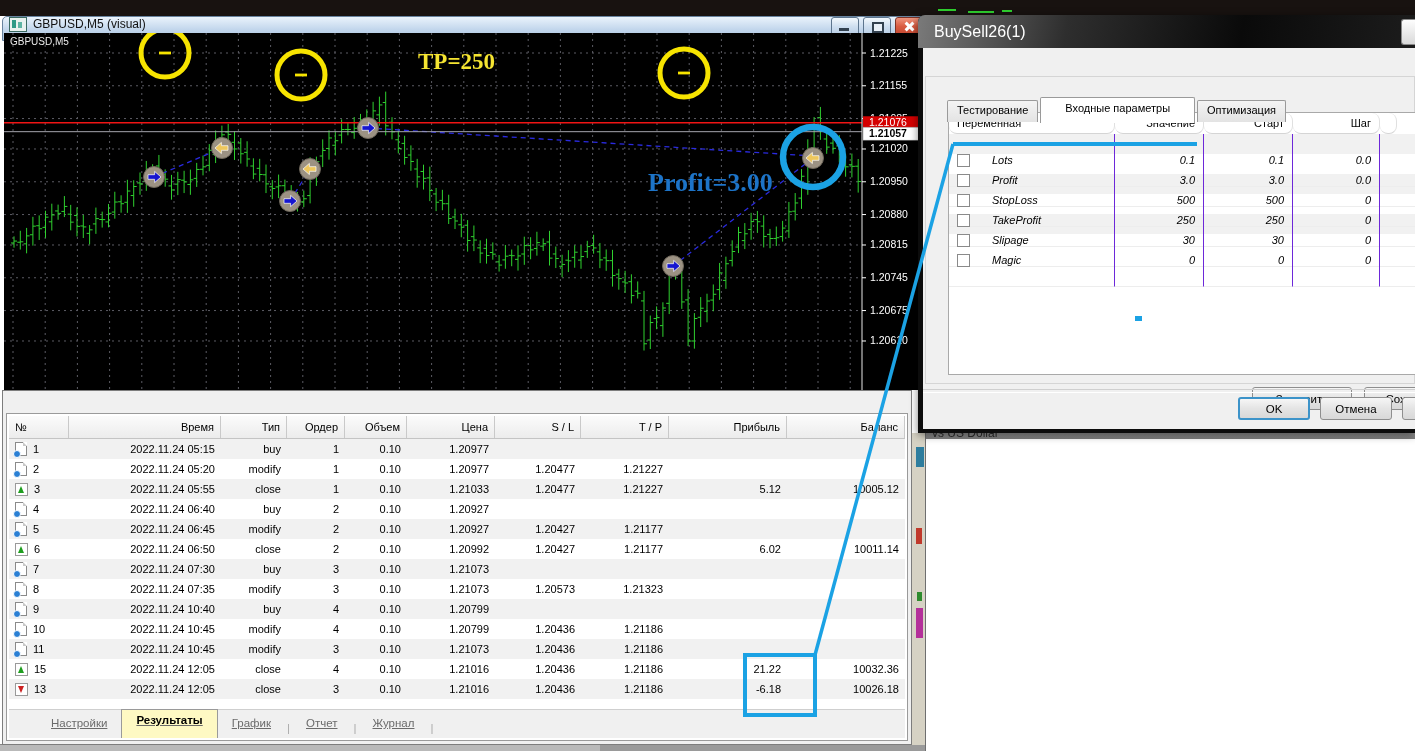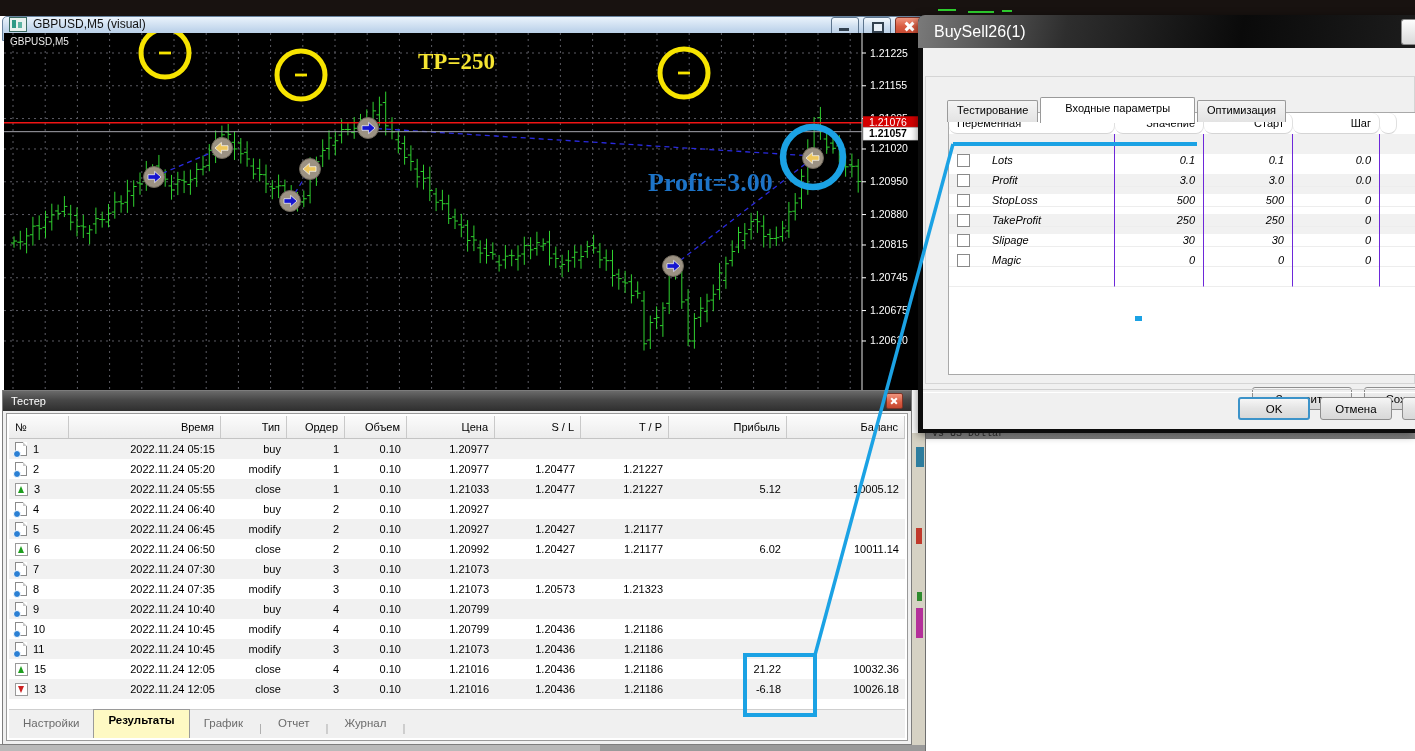--- a/index.html
+++ b/index.html
@@ -7,21 +7,21 @@
          font-family:"Liberation Sans","DejaVu Sans",sans-serif;font-size:11px;color:#000;}
   
   .top-dark{position:absolute;left:0;top:0;width:1415px;height:16px;background:#181210;z-index:1;}
   .top-dark .gdash{position:absolute;height:2px;background:#2fd12f;}
   .statusbar{position:absolute;left:0;top:744px;width:930px;height:7px;background:#b9b9b9;border-top:1px solid #878787;z-index:2;}
   .statusbar .seg{position:absolute;left:600px;top:0;width:330px;height:7px;background:#9a9a9a;}
   .sliver{position:absolute;left:912px;top:433px;width:13px;height:312px;background:#d6d2c4;z-index:3;}
   .sliver .b{position:absolute;}
   .white-win{position:absolute;left:925px;top:428px;width:490px;height:323px;background:#fff;border-left:1px solid #6f6f6f;z-index:4;}
   .white-strip{position:absolute;left:0;top:0;width:100%;height:11px;background:linear-gradient(#a8a8a8,#7e7e7e);
-               color:#2e2e2e;font-size:10px;line-height:11px;padding-left:6px;box-sizing:border-box;overflow:hidden;font-family:Liberation Mono, monospace;}
+               color:#2e2e2e;font-size:12px;line-height:11px;padding-left:6px;box-sizing:border-box;overflow:hidden;}
   
   .chart-win{position:absolute;left:2px;top:8px;width:928px;height:382px;z-index:10;
              border:1px solid #5e7globalthis;}
   .cw-title{position:absolute;left:0;top:0;width:100%;height:25px;box-sizing:border-box;
             background:linear-gradient(#eaf3fc,#c2d6ec 55%,#aac5e1);border:1px solid #68839f;
             border-radius:5px 5px 0 0;display:flex;align-items:flex-start;padding:0 6px;gap:6px;margin-top:8px;}
   .cw-title .txt{font-size:12px;color:#111;}
   .cw-icon{width:16px;height:13px;background:#e9f2ef;border:1px solid #3a6a62;position:relative;}
   .cw-icon::before{content:"";position:absolute;left:2px;top:2px;width:4px;height:8px;background:#2e9a86;}
   .cw-icon::after{content:"";position:absolute;left:8px;top:4px;width:4px;height:6px;background:#5fb5a5;}
@@ -60,21 +60,21 @@
   .icon-doc{width:10px;height:12px;border:1px solid #8a8a8a;background:#fff;position:relative;flex:0 0 auto;}
   .icon-doc::before{content:"";position:absolute;right:-1px;top:-1px;border-left:4px solid #c9c9c9;border-top:4px solid #fff;}
   .icon-doc::after{content:"";position:absolute;left:-3px;bottom:-3px;width:6px;height:6px;border-radius:50%;
                    background:#2a7fd4;border:1px solid #fff;}
   .icon-box{width:11px;height:11px;border:1px solid #9a9a9a;background:#fff;position:relative;flex:0 0 auto;}
   .icon-box.up::after{content:"";position:absolute;left:2px;top:2px;border-left:3px solid transparent;
                       border-right:3px solid transparent;border-bottom:7px solid #1f9e1f;}
   .icon-box.down::after{content:"";position:absolute;left:2px;top:2px;border-left:3px solid transparent;
                       border-right:3px solid transparent;border-top:7px solid #cc2222;}
   .t-tabs{position:absolute;left:2px;right:2px;bottom:2px;height:28px;background:#f0f0f0;border-top:1px solid #cfcfcf;
-          display:flex;align-items:flex-end;font-size:11.5px;color:#6b6b6b;}
+          display:flex;align-items:flex-end;padding-left:28px;font-size:11.5px;color:#6b6b6b;text-decoration:underline;}
   .ttab{padding:4px 14px;height:17px;}
   .ttab.active{background:#fef9c3;border:1px solid #9a9a9a;border-bottom:none;font-weight:bold;color:#000;height:20px;}
   .tpipe{color:#aaa;padding:4px 2px;}
   
   .dialog{position:absolute;left:918px;top:15px;width:497px;height:418px;z-index:40;
           border-radius:7px 0 0 0;background:#0c0c0c;box-shadow:0 2px 8px rgba(0,0,0,.5);}
   .d-title{position:absolute;left:0;top:0;width:100%;height:33px;border-radius:7px 0 0 0;box-sizing:border-box;
            background:linear-gradient(100deg,#7a7a7a,#2e2e2e 30%,#0a0a0a 65%,#1c1c1c);
            color:#fff;font-size:16px;display:flex;align-items:center;padding:0 16px;}
   .d-btn-part{position:absolute;right:0;top:4px;width:13px;height:24px;background:linear-gradient(#fdfdfd,#d9d9d9);
@@ -647,24 +647,20 @@
             <rect x="859" y="83.27520999999959" width="63" height="13" fill="#d40000"></rect>
             <text x="865" y="93.27520999999959" fill="#fff" font-size="10.5" font-family="&quot;Liberation Sans&quot;,sans-serif">1.21076</text>
             <rect x="859" y="94.1727200000059" width="63" height="13" fill="#fff" stroke="#888" stroke-width="0.5"></rect>
             <text x="865" y="104.1727200000059" fill="#000" font-size="10.5" font-weight="bold" font-family="&quot;Liberation Sans&quot;,sans-serif">1.21057</text>
           </g>
         </svg>
     </div>
   </section>
 
   <section class="tester">
-    <div class="t-title">
-      <span>Тестер</span>
-      <span class="t-close"></span>
-    </div>
     <div class="t-client">
       <div class="t-head t-grid" id="tester-head">
           <div class="hc">№</div>
           <div class="hc">Время</div>
           <div class="hc">Тип</div>
           <div class="hc">Ордер</div>
           <div class="hc">Объем</div>
           <div class="hc">Цена</div>
           <div class="hc">S / L</div>
           <div class="hc">T / P</div>

